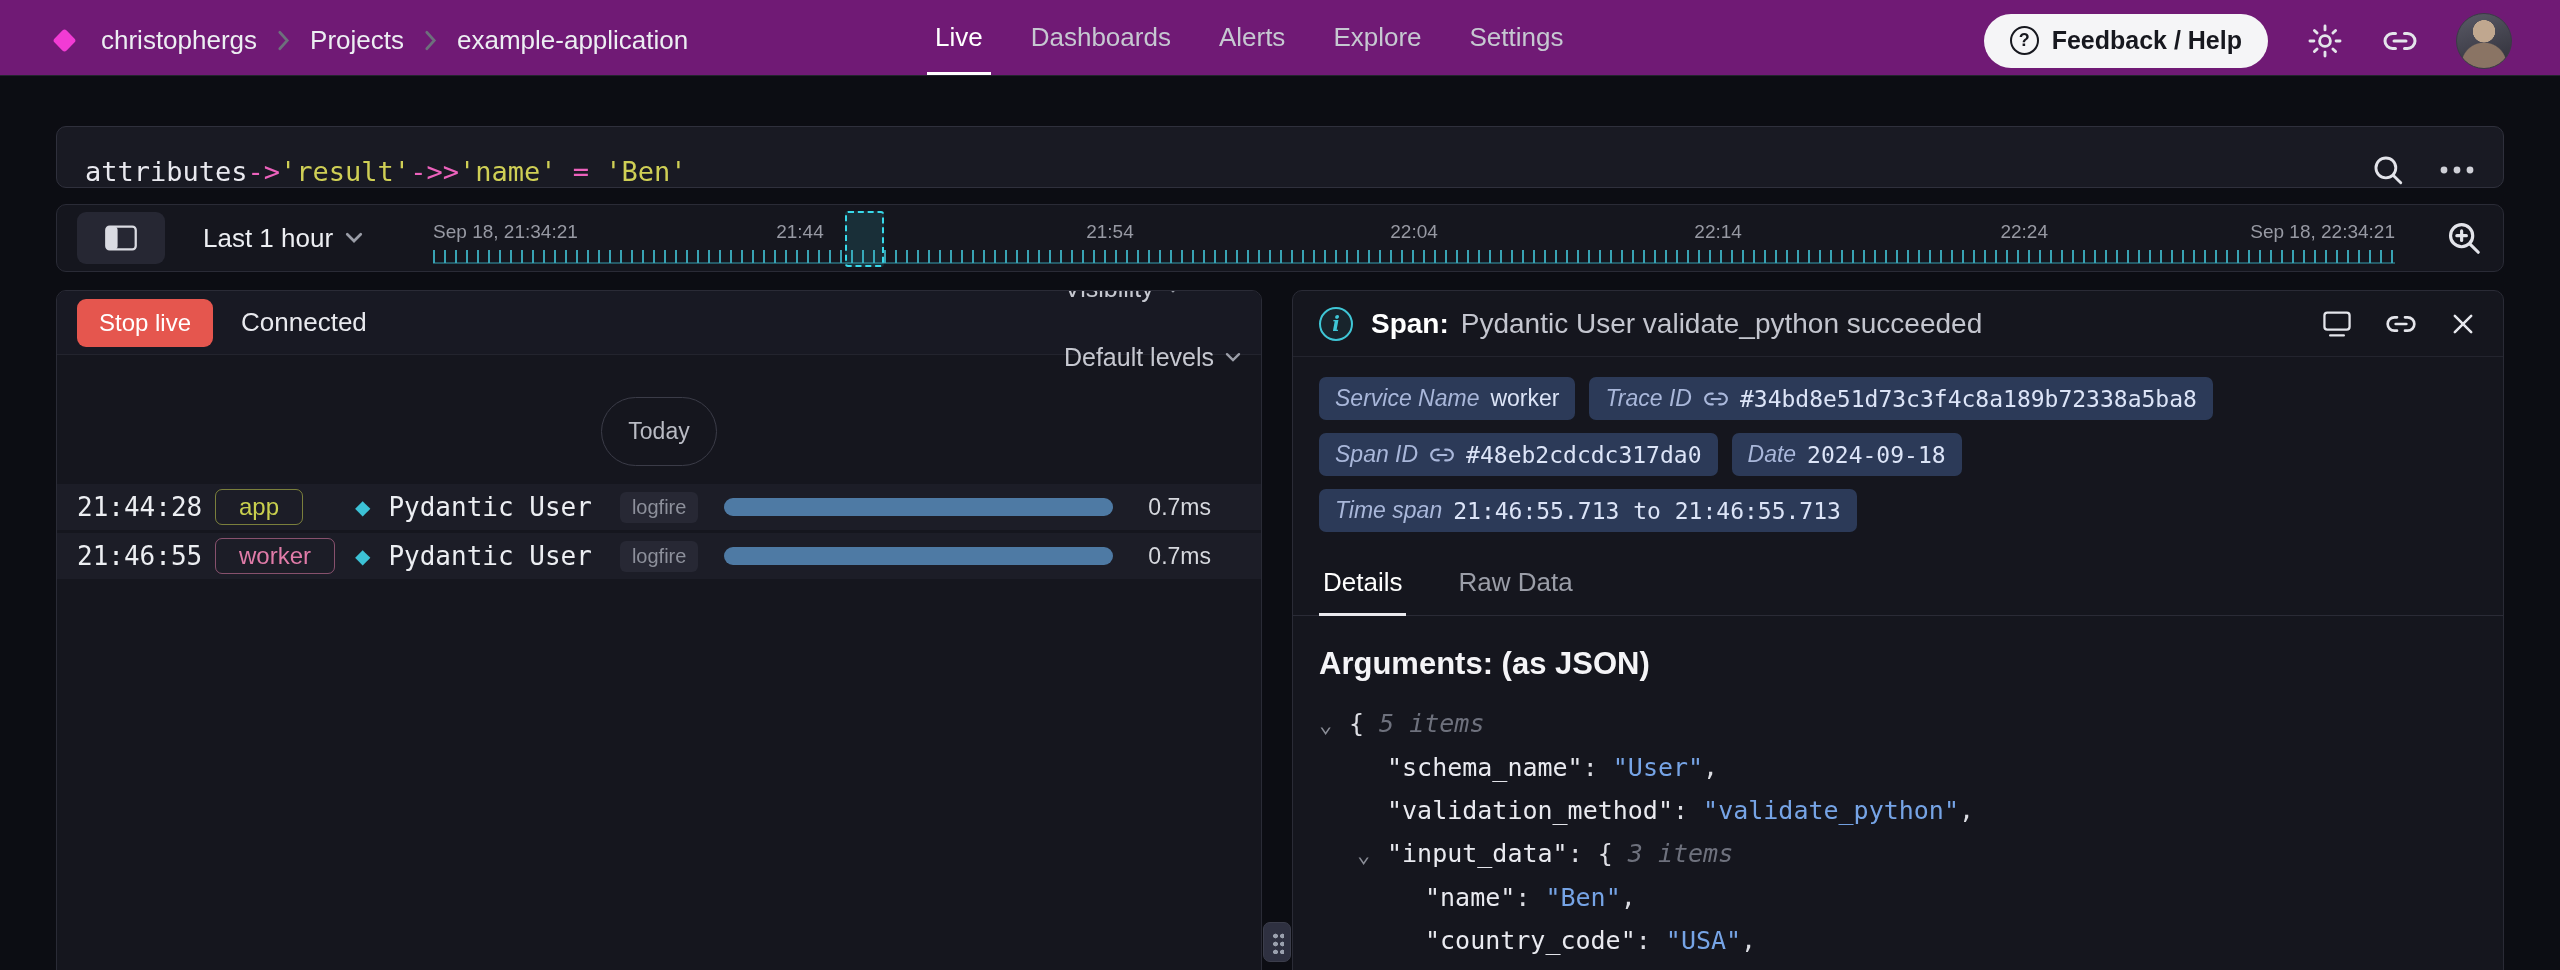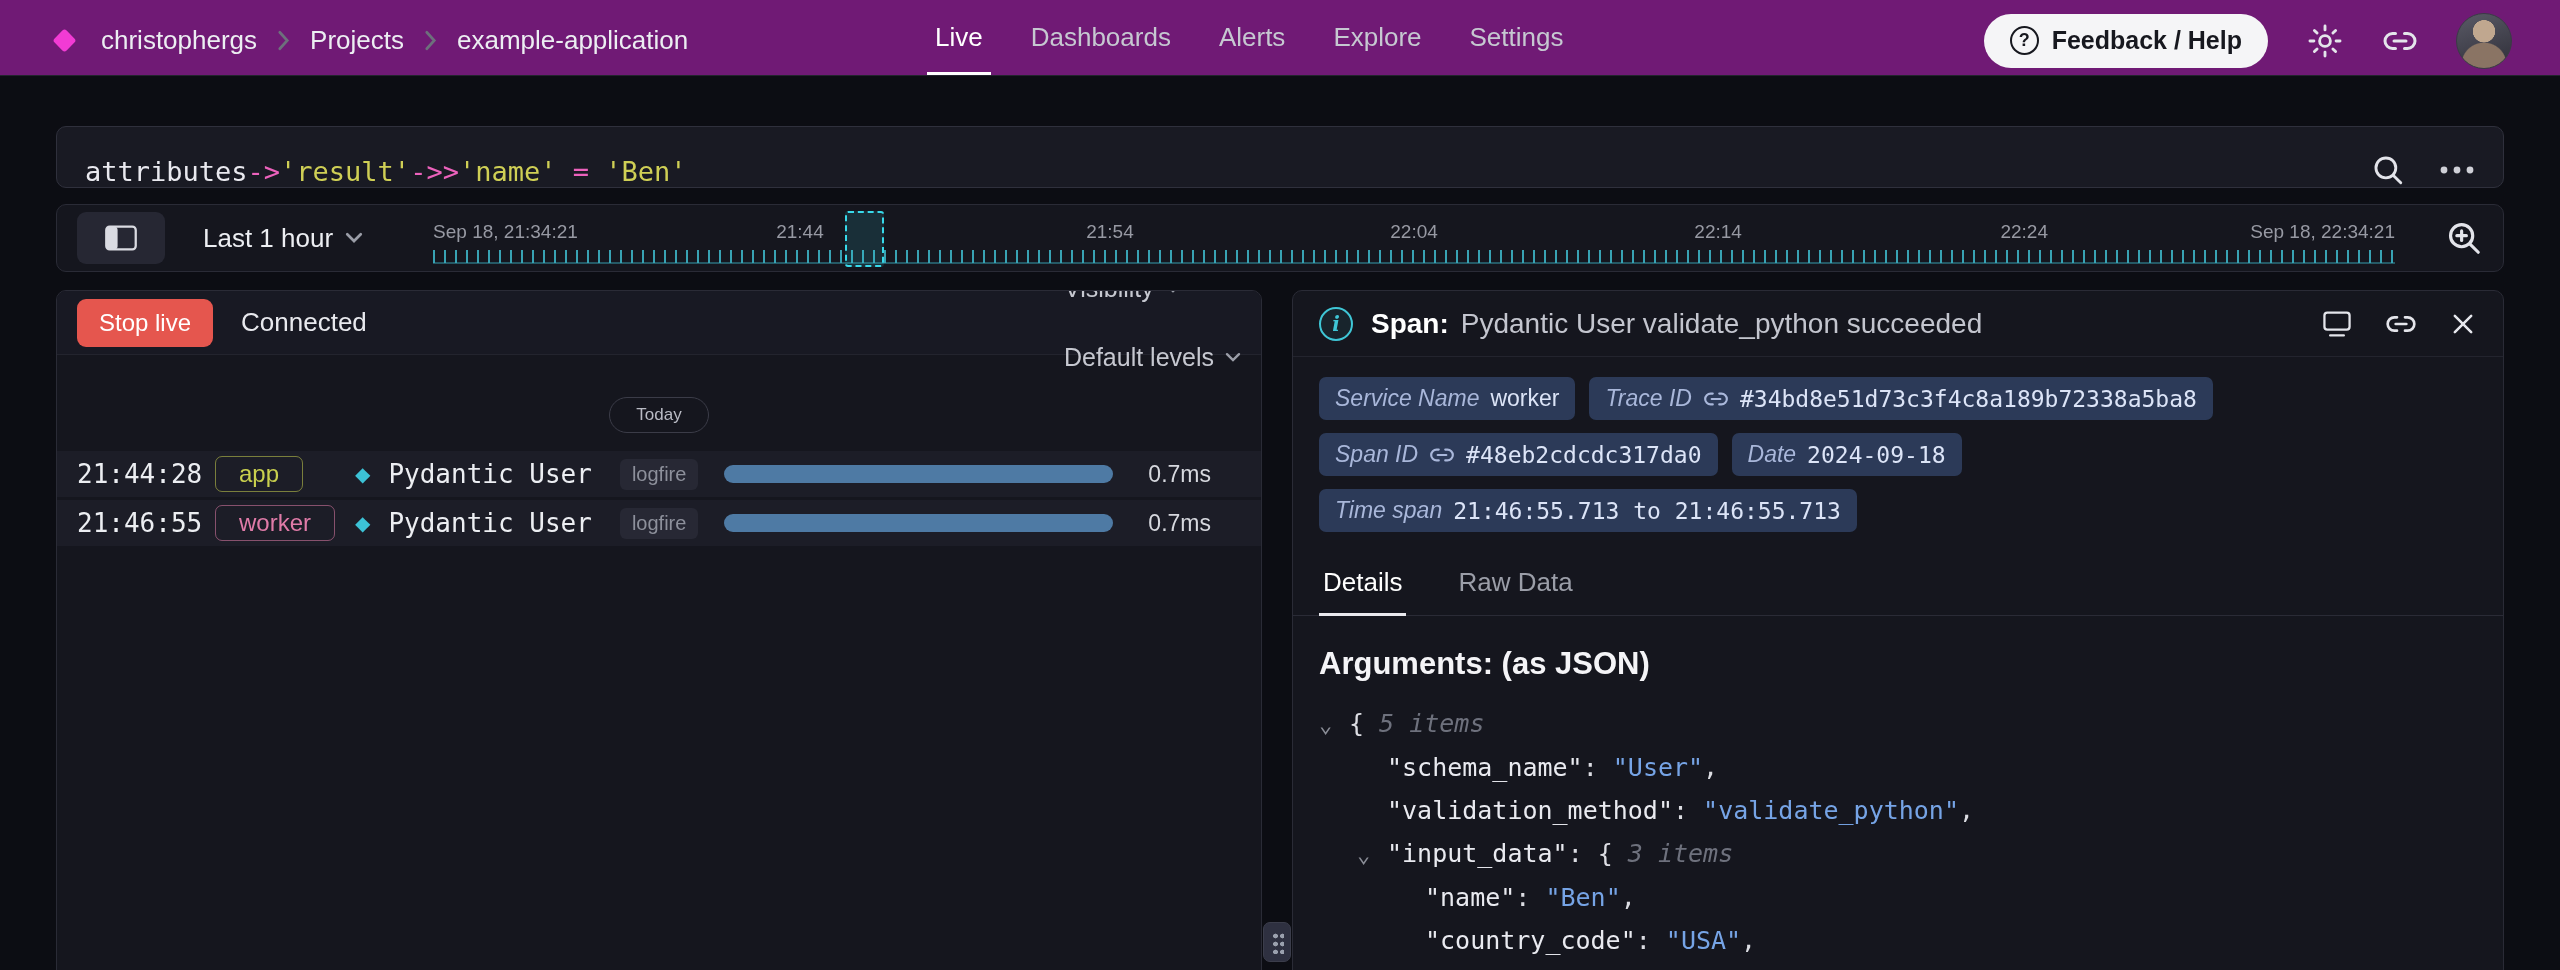--- a/index.html
+++ b/index.html
@@ -86,21 +86,21 @@
   .detail-panel { flex:1; }
 
   
   .live-header { height:64px; flex:none; display:flex; align-items:center; gap:28px; padding:0 20px; border-bottom:1px solid #23242e; background:#181923; }
   .stop-btn { background:#e5564e; color:#fff; border:none; border-radius:9px; padding:10px 22px; font-size:24px; }
   .conn-label { font-size:26px; color:#e8e9ee; }
   .live-header-right { margin-left:auto; display:flex; gap:40px;flex-direction:column; }
   .dd { display:flex; align-items:center; gap:11px; font-size:25px; color:#c6c8d0; cursor:pointer; }
   .live-empty { padding-top:26px; text-align:center; }
   .empty-msg { font-size:24px; color:#8e919b; }
-  .today-pill { display:inline-block; margin-top:16px; border:1px solid #3b3c48; border-radius:999px; padding:7px 26px; font-size:17px; color:#b9bbc4; background:transparent; }
+  .today-pill { display:inline-block; margin-top:16px; border:1px solid #3b3c48; border-radius:999px; padding:20px 26px; font-size:23px; color:#b9bbc4; background:transparent; }
   .log-rows { margin-top:18px; }
   .log-row { height:46px; display:flex; align-items:center; background:#1c1d27; margin-bottom:3px; padding:0 50px 0 20px; cursor:pointer; }
   .row-time { font-size:26px; color:#eceef2; width:138px; flex:none; }
   .env-wrap { width:140px; flex:none; }
   .env-badge { display:inline-block; font-size:24px; padding:3px 23px; border-radius:7px; border:1.5px solid; }
   .env-app { color:#c9d04e; border-color:rgba(201,208,78,0.55); }
   .env-worker { color:#e07ba8; border-color:rgba(224,123,168,0.55); }
   .row-diamond { color:#3cc2d6; font-size:20px; flex:none; }
   .row-name { font-size:26px; color:#eceef2; margin-left:18px; flex:none; }
   .tag-badge { background:#272834; color:#8d909b; font-size:20px; padding:4px 12px; border-radius:6px; margin-left:28px; flex:none; }

